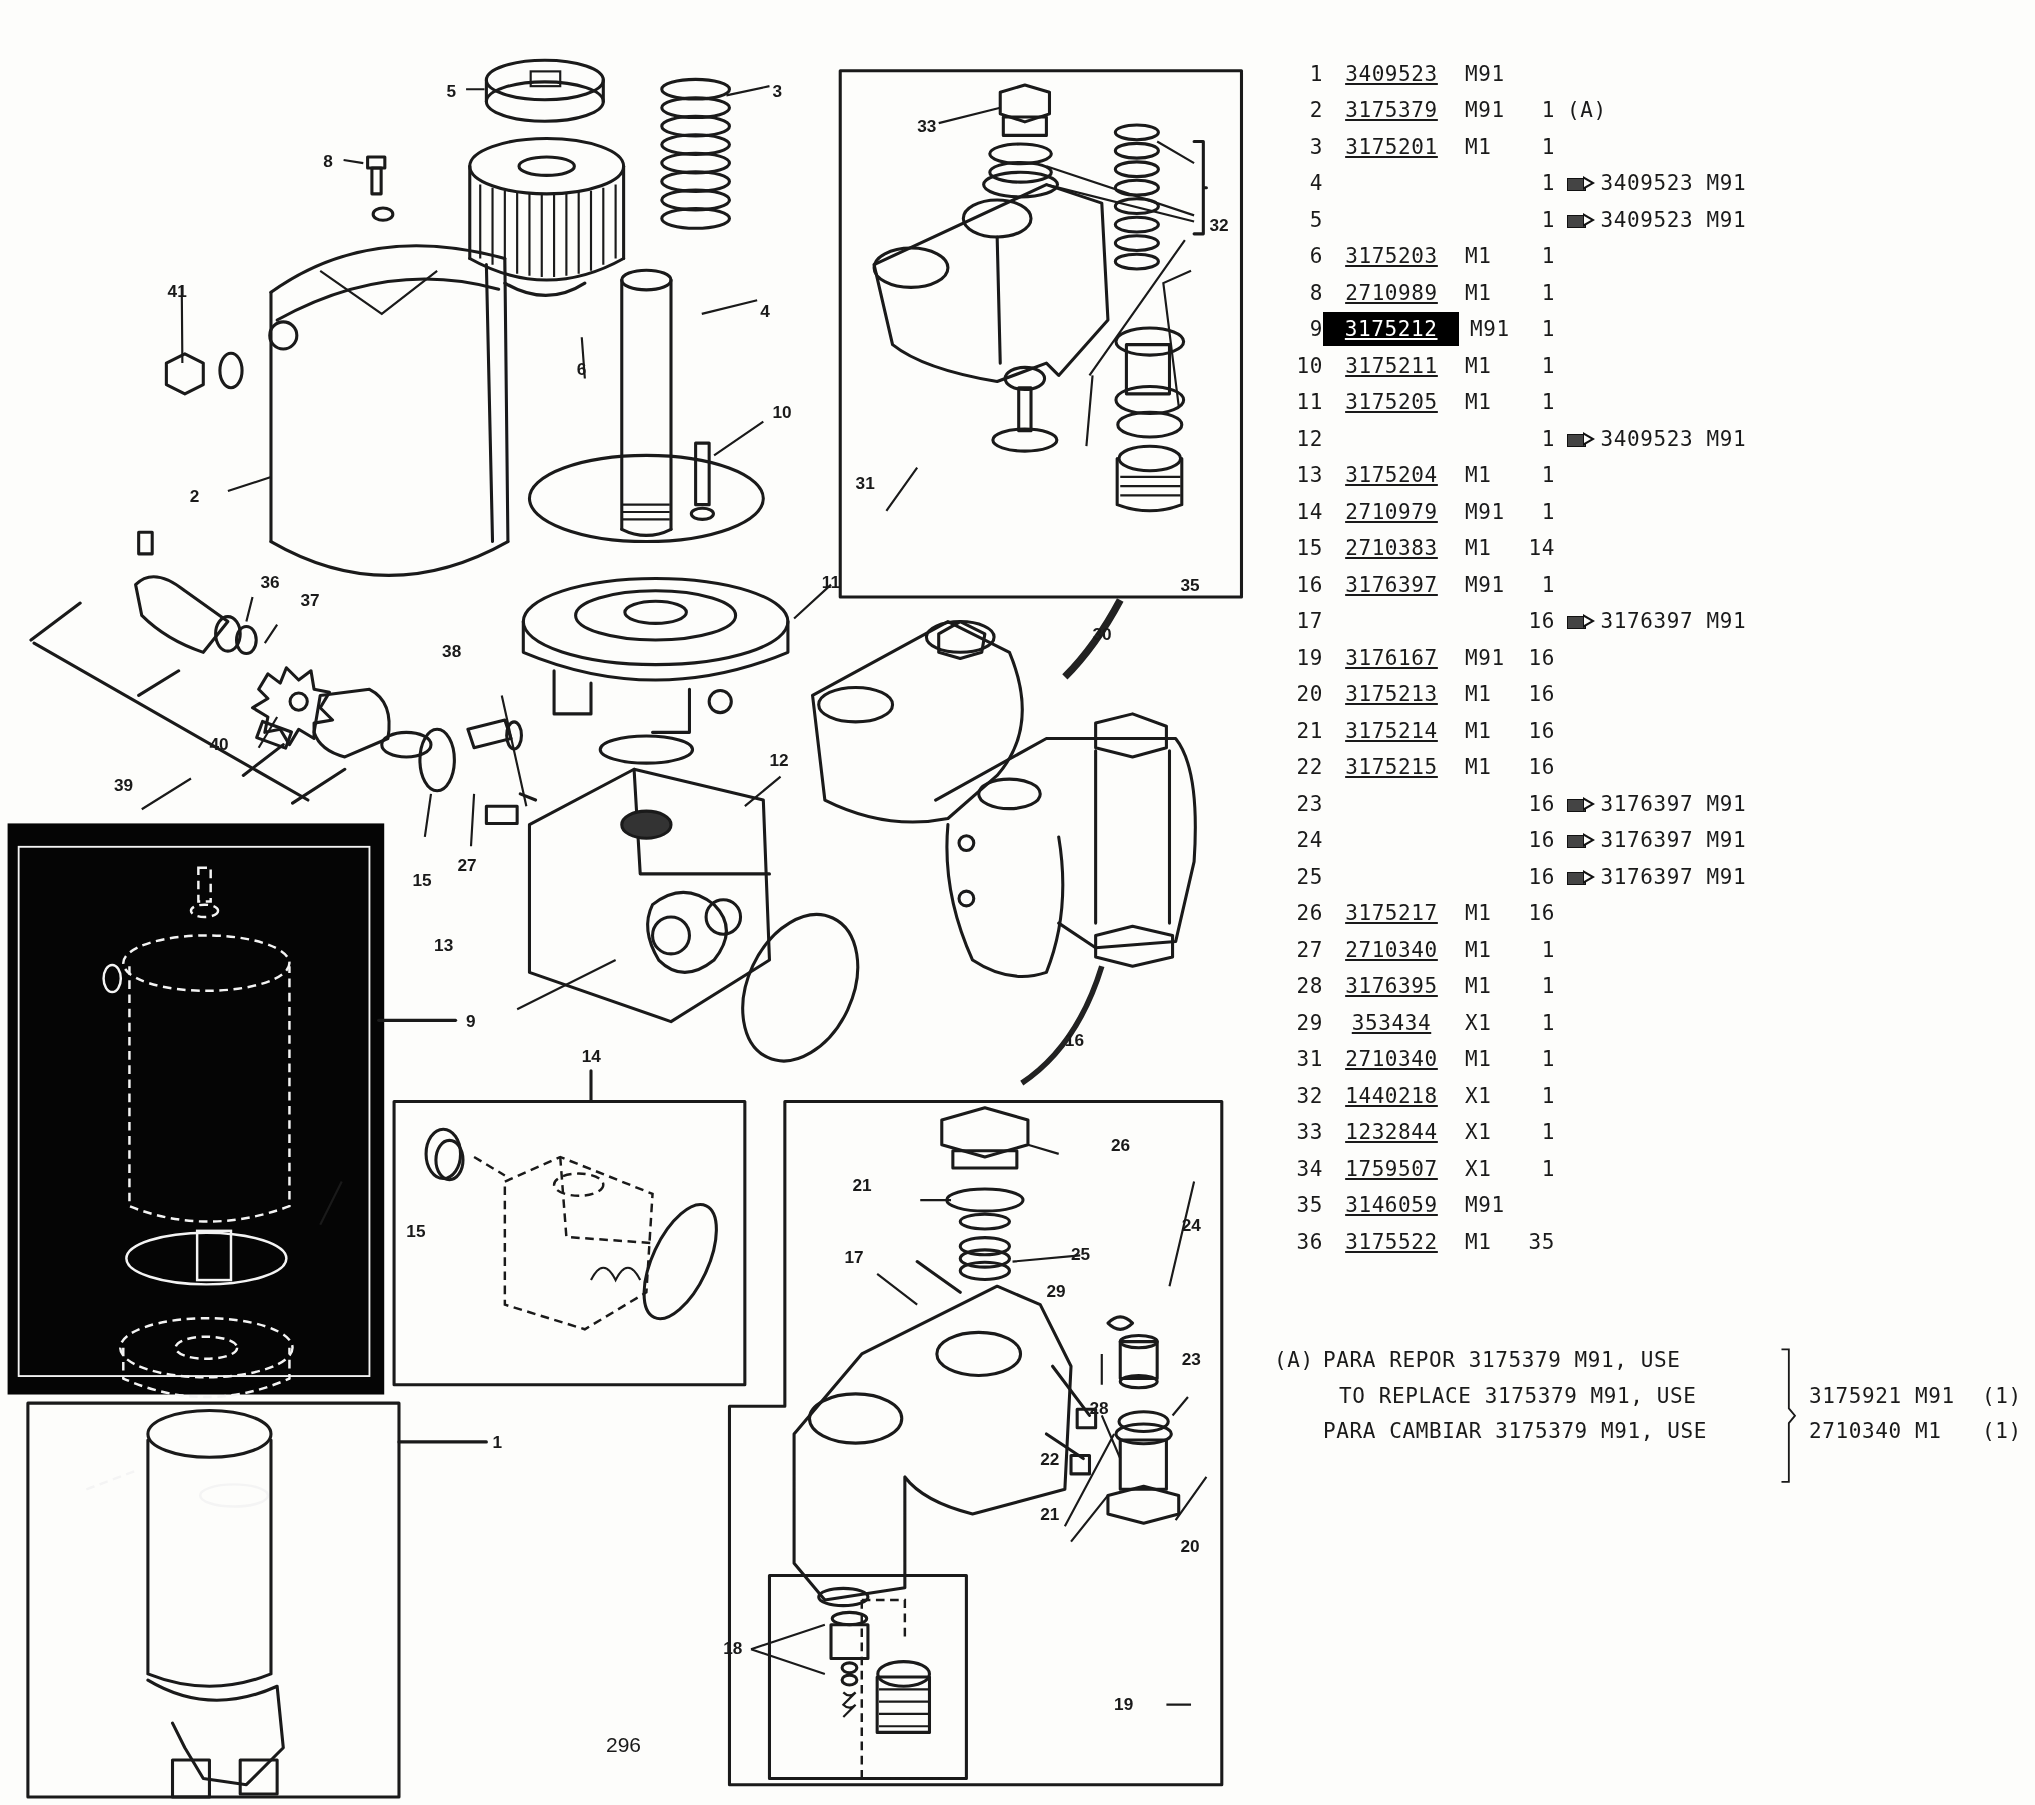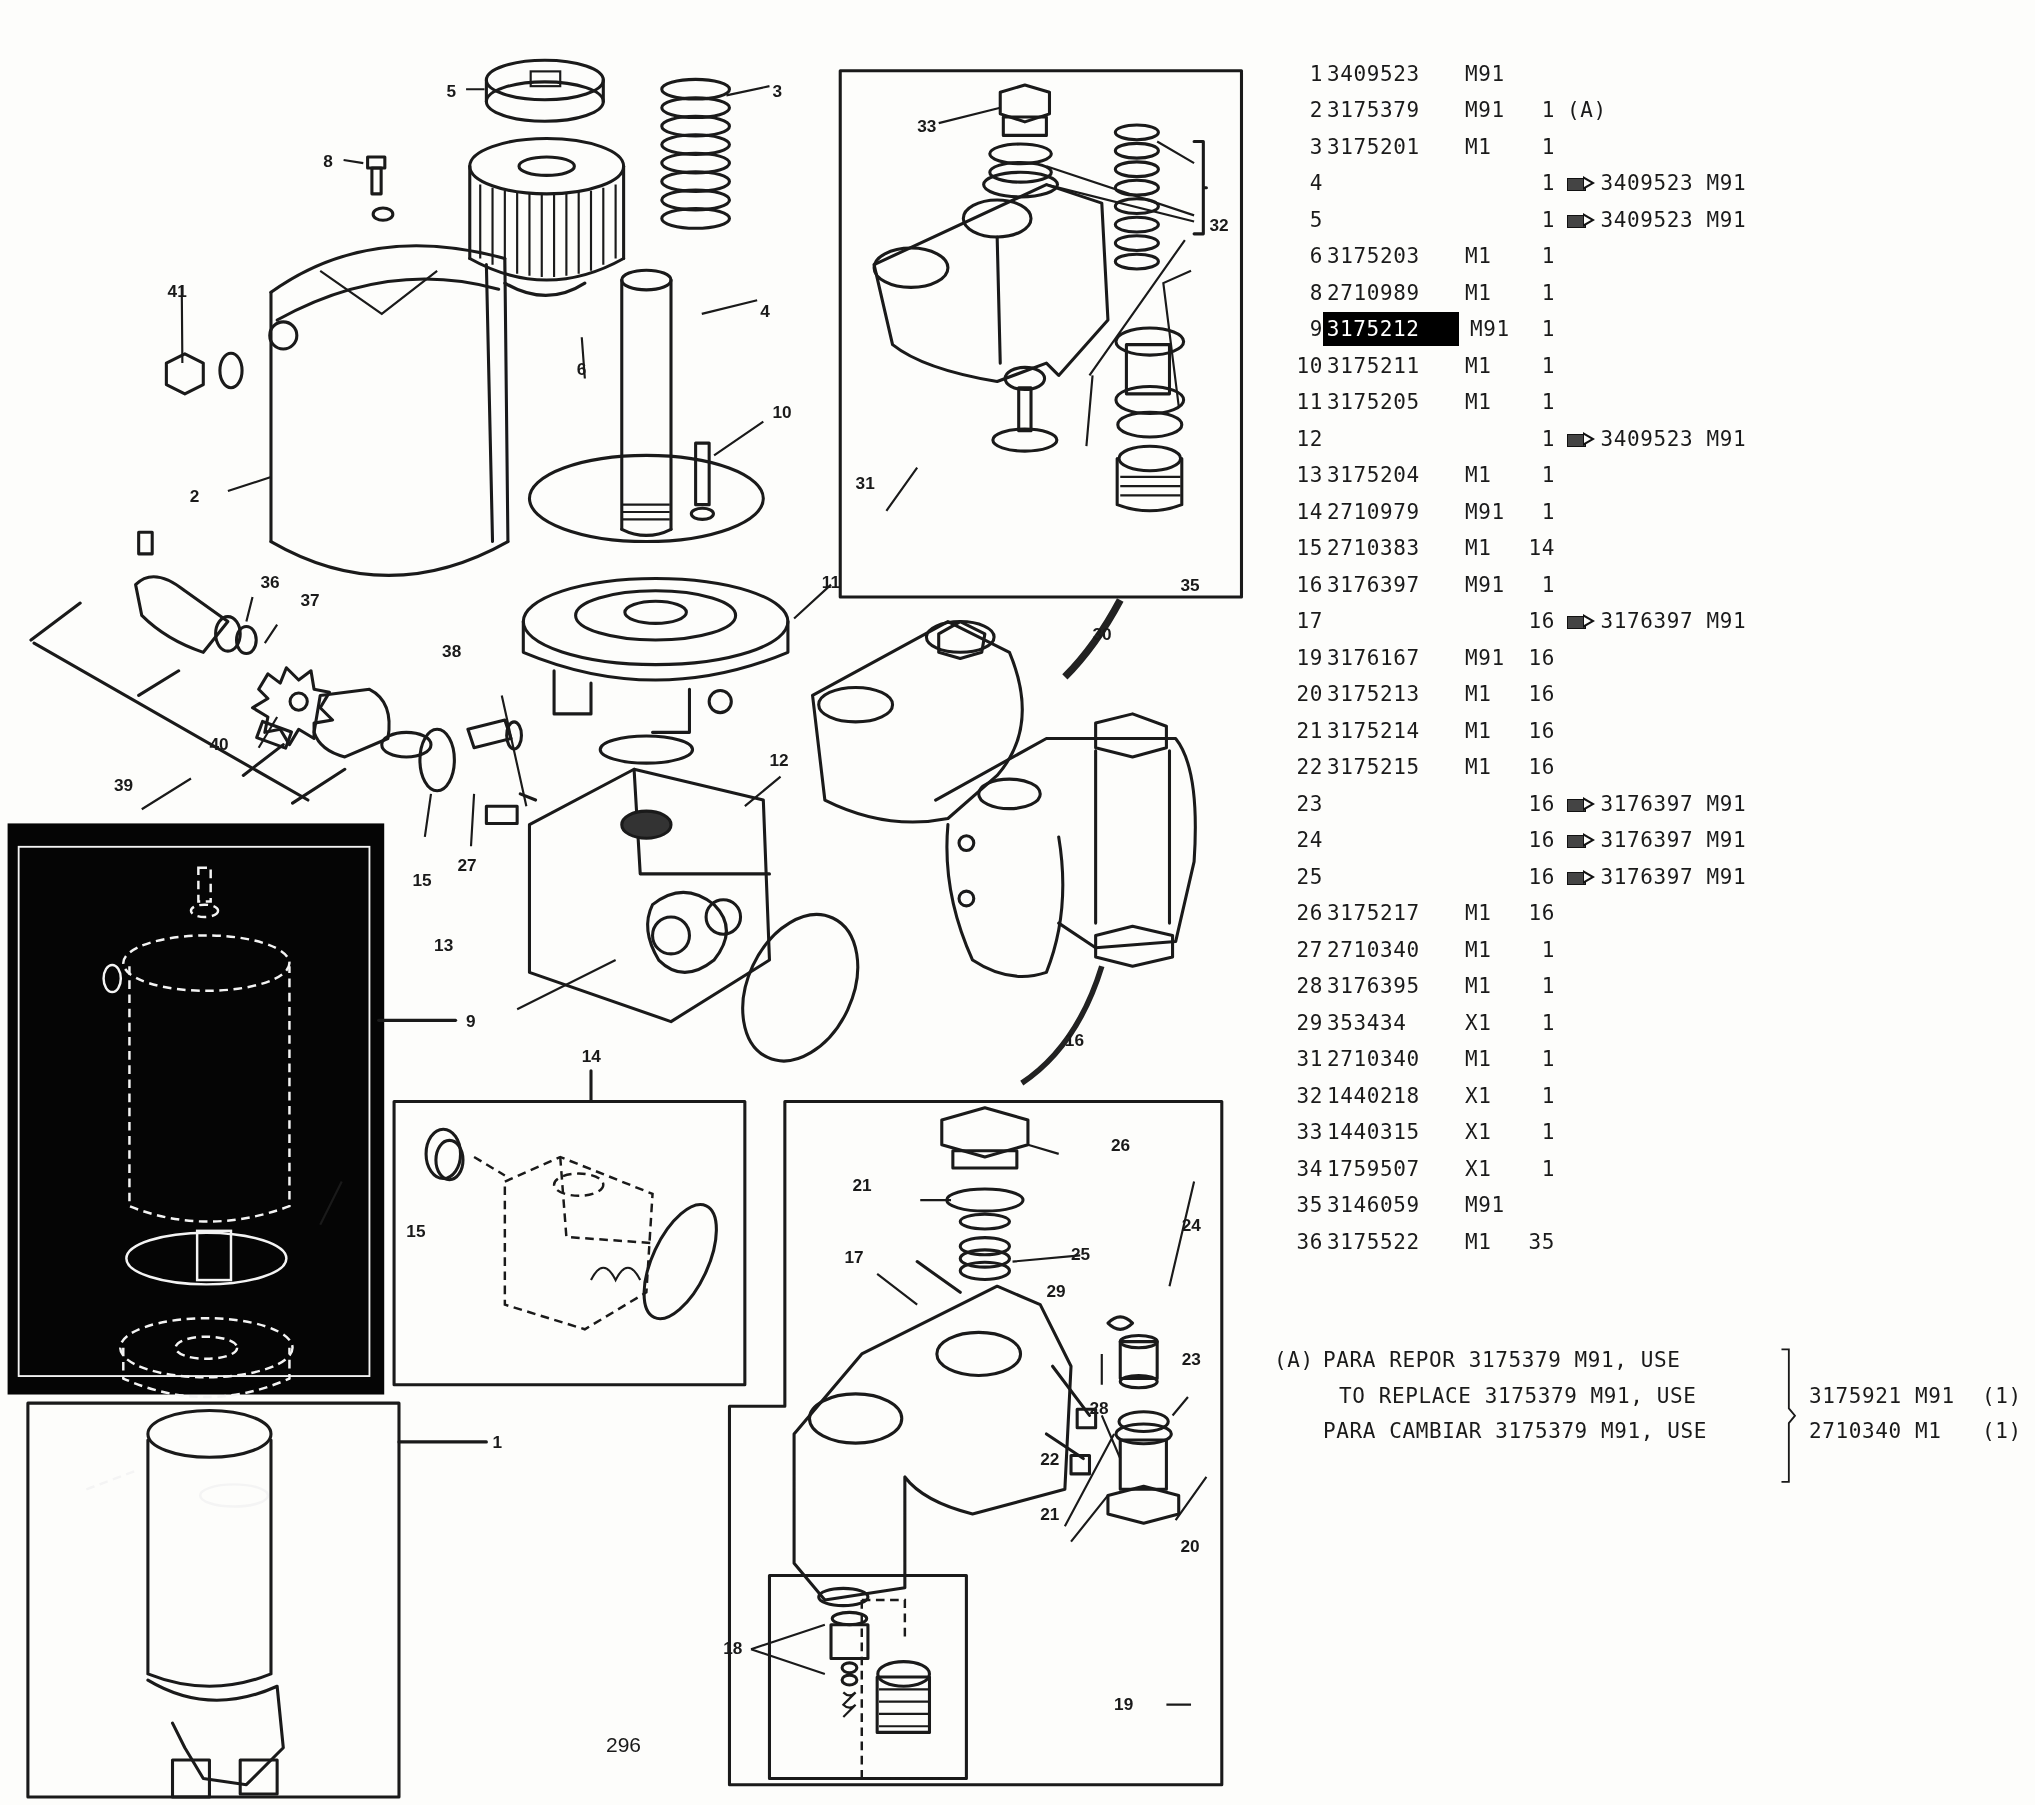--- a/index.html
+++ b/index.html
@@ -12,21 +12,21 @@
   .stroke { fill:none; stroke:#1a1a1a; stroke-width:5; stroke-linecap:round; stroke-linejoin:round; }
   .thin { fill:none; stroke:#1a1a1a; stroke-width:3.5; }
   .dash { fill:none; stroke:#1a1a1a; stroke-width:4; stroke-dasharray:14 9; }
   .wdash { fill:none; stroke:#f4f4f4; stroke-width:4; stroke-dasharray:14 9; }
   .wline { fill:none; stroke:#f4f4f4; stroke-width:4; }
 
   
   #parts { left:1274px; top:57px; width:739px; }
   .row { position:absolute; height:34px; font-size:21px; line-height:34px; white-space:pre; letter-spacing:0.6px; }
   .c-ref { position:absolute; left:0; width:49px; text-align:right; }
-  .c-part { position:absolute; left:53px; width:129px; text-align:left; }
+  .c-part { position:absolute; left:53px; width:129px; text-align:center;text-decoration:underline; }
   .c-part.hl { background:#000; color:#fff; padding:0 3.7px; left:49px; }
   .c-suf { position:absolute; left:191px; width:49px; }
   .c-qty { position:absolute; left:209px; width:68px; text-align:right; }
   .c-note { position:absolute; left:293px; width:185px; }
   .c-see { position:absolute; left:293px; display:flex; align-items:center; }
   .arrow-icon { display:inline-block; width:31px; height:16px; position:relative; margin-right:2.5px; }
   .arrow-icon .box { position:absolute; left:0; top:2.5px; width:17px; height:11px; background:#444; border:1.2px solid #111; }
   .arrow-icon .tip { position:absolute; left:16px; top:1.2px; width:0; height:0; border-top:7.4px solid transparent; border-bottom:7.4px solid transparent; border-left:12.3px solid #111; }
   .arrow-icon .tip-in { position:absolute; left:17px; top:3.7px; width:0; height:0; border-top:4.9px solid transparent; border-bottom:4.9px solid transparent; border-left:7.4px solid #fdfdfb; }
 
@@ -349,21 +349,21 @@
     <div class="row" style="top: 693px; left: 0px; width: 739px;"><span class="c-ref">22</span><span class="c-part">3175215</span><span class="c-suf" style="left: 191px;">M1</span><span class="c-qty" style="left: 213px;">16</span></div>
     <div class="row" style="top: 730px; left: 0px; width: 739px;"><span class="c-ref">23</span><span class="c-qty" style="left: 213px;">16</span><span class="c-see" style="top: 0px; height: 34px;"><span class="arrow-icon"><span class="box"></span><span class="tip"></span><span class="tip-in"></span></span><span>3176397 M91</span></span></div>
     <div class="row" style="top: 766px; left: 0px; width: 739px;"><span class="c-ref">24</span><span class="c-qty" style="left: 213px;">16</span><span class="c-see" style="top: 0px; height: 34px;"><span class="arrow-icon"><span class="box"></span><span class="tip"></span><span class="tip-in"></span></span><span>3176397 M91</span></span></div>
     <div class="row" style="top: 803px; left: 0px; width: 739px;"><span class="c-ref">25</span><span class="c-qty" style="left: 213px;">16</span><span class="c-see" style="top: 0px; height: 34px;"><span class="arrow-icon"><span class="box"></span><span class="tip"></span><span class="tip-in"></span></span><span>3176397 M91</span></span></div>
     <div class="row" style="top: 839px; left: 0px; width: 739px;"><span class="c-ref">26</span><span class="c-part">3175217</span><span class="c-suf" style="left: 191px;">M1</span><span class="c-qty" style="left: 213px;">16</span></div>
     <div class="row" style="top: 876px; left: 0px; width: 739px;"><span class="c-ref">27</span><span class="c-part">2710340</span><span class="c-suf" style="left: 191px;">M1</span><span class="c-qty" style="left: 213px;">1</span></div>
     <div class="row" style="top: 912px; left: 0px; width: 739px;"><span class="c-ref">28</span><span class="c-part">3176395</span><span class="c-suf" style="left: 191px;">M1</span><span class="c-qty" style="left: 213px;">1</span></div>
     <div class="row" style="top: 949px; left: 0px; width: 739px;"><span class="c-ref">29</span><span class="c-part">353434</span><span class="c-suf" style="left: 191px;">X1</span><span class="c-qty" style="left: 213px;">1</span></div>
     <div class="row" style="top: 985px; left: 0px; width: 739px;"><span class="c-ref">31</span><span class="c-part">2710340</span><span class="c-suf" style="left: 191px;">M1</span><span class="c-qty" style="left: 213px;">1</span></div>
     <div class="row" style="top: 1022px; left: 0px; width: 739px;"><span class="c-ref">32</span><span class="c-part">1440218</span><span class="c-suf" style="left: 191px;">X1</span><span class="c-qty" style="left: 213px;">1</span></div>
-    <div class="row" style="top: 1058px; left: 0px; width: 739px;"><span class="c-ref">33</span><span class="c-part">1440315</span><span class="c-suf" style="left: 191px;">X1</span><span class="c-qty" style="left: 213px;">1</span></div>
+    <div class="row" style="top: 1058px; left: 0px; width: 739px;"><span class="c-ref">33</span><span class="c-part">1232844</span><span class="c-suf" style="left: 191px;">X1</span><span class="c-qty" style="left: 213px;">1</span></div>
     <div class="row" style="top: 1095px; left: 0px; width: 739px;"><span class="c-ref">34</span><span class="c-part">1759507</span><span class="c-suf" style="left: 191px;">X1</span><span class="c-qty" style="left: 213px;">1</span></div>
     <div class="row" style="top: 1131px; left: 0px; width: 739px;"><span class="c-ref">35</span><span class="c-part">3146059</span><span class="c-suf" style="left: 191px;">M91</span></div>
     <div class="row" style="top: 1168px; left: 0px; width: 739px;"><span class="c-ref">36</span><span class="c-part">3175522</span><span class="c-suf" style="left: 191px;">M1</span><span class="c-qty" style="left: 213px;">35</span></div>
   </div>
 
 <div id="footnote" class="abs">
   <div class="fn-line" style="top:0;left:0">(A)</div>
   <div class="fn-line" style="top:0;left:49px">PARA REPOR 3175379 M91, USE</div>
   <div class="fn-line" style="top:36px;left:65px">TO REPLACE 3175379 M91, USE</div>
   <div class="fn-line" style="top:71px;left:49px">PARA CAMBIAR 3175379 M91, USE</div>

